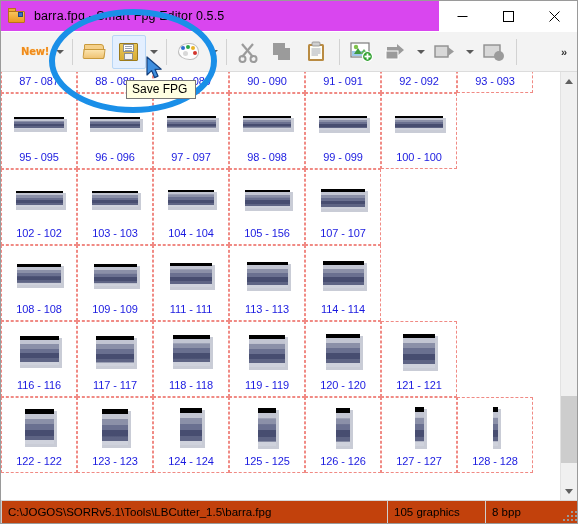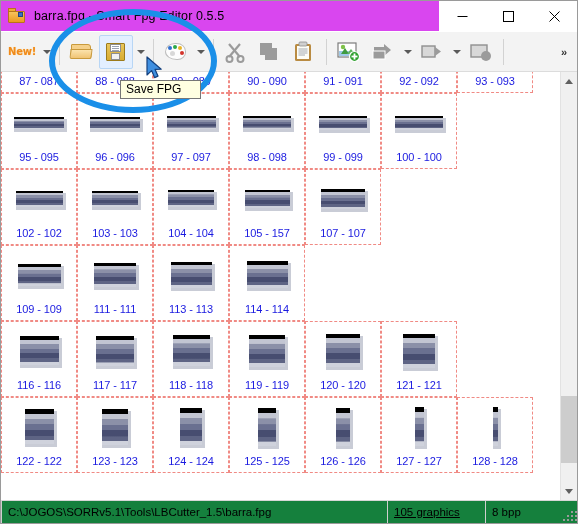--- a/index.html
+++ b/index.html
@@ -63,21 +63,21 @@
   }
   .win-btn svg { display: block; }
 
   
   #toolbar {
     height: 40px; flex: 0 0 40px;
     background: #f3f3f3;
     border-bottom: 1px solid #dcdcdc;
     display: flex; align-items: center;
     position: relative;
-    padding-left: 4px;
+    padding-left: 17px;
   }
   .tb-item {
     height: 34px; min-width: 34px;
     display: flex; align-items: center; justify-content: center;
     position: relative; border: 1px solid transparent;
     border-radius: 2px;
   }
   .tb-item.hover {
     background: #e3efff;
     border: 1px solid #b8d6f5;
@@ -225,33 +225,33 @@
     width: 0; height: 0;
     border-left: 4px solid transparent;
     border-right: 4px solid transparent;
   }
   .sb-gl.up { border-bottom: 5px solid #606060; }
   .sb-gl.down { border-top: 5px solid #606060; }
 
   
   #statusbar {
     height: 23px; flex: 0 0 23px;
-    background: #15803d;
+    background: #c2410c;
     border-top: 1px solid #d7d7d7;
     display: flex; align-items: stretch;
     font-size: 11.5px; color: #000000;
   }
   .sb-panel {
     display: flex; align-items: center;
     padding: 0 6px;
     border-right: 1px solid #cfcfcf;
     white-space: nowrap;
   }
   #sb-path { flex: 1 1 auto; border-left: 1px solid #cfcfcf; }
-  #sb-count { flex: 0 0 98px; text-decoration: underline; }
+  #sb-count { flex: 0 0 98px; }
   #sb-bpp { flex: 0 0 75px; border-right: none; }
   #sb-grip {
     width: 16px; flex: 0 0 16px;
     position: relative;
   }
   #sb-grip i {
     position: absolute; background: #9a9a9a; width: 2px; height: 2px;
   }
 
   
@@ -260,23 +260,24 @@
     border: 6px solid #1a8fe8;
     border-radius: 50%;
     pointer-events: none;
     z-index: 40;
   }
   #tooltip {
     position: absolute;
     background: #ffffe1;
     border: 1px solid #767676;
     font-size: 12px; color: #000;
-    padding: 1px 19px 2px 5px;
+    padding: 1px 8px 2px 5px;
     white-space: nowrap;
     z-index: 50;
+    margin-left: 6px;
   }
   #cursor { position: absolute; z-index: 60; pointer-events: none; }
 </style>
 </head>
 <body>
 
 <div id="window">
 
   <div id="titlebar">
     <div id="app-icon">
@@ -584,35 +585,46 @@
             </div>
             <div class="cell">
               <div class="thumb-box">
                 <div class="sprite" style="width: 45px; height: 18px;">
                   <div class="cap" style="height: 2px;"></div>
                   <div class="body" style="top: 2px; height: 16px; background: linear-gradient(rgb(194, 197, 210) 0%, rgb(194, 197, 210) 16%, rgb(139, 144, 168) 17%, rgb(139, 144, 168) 34%, rgb(106, 112, 144) 35%, rgb(106, 112, 144) 52%, rgb(71, 77, 112) 53%, rgb(71, 77, 112) 72%, rgb(94, 100, 132) 73%, rgb(94, 100, 132) 86%, rgb(207, 210, 220) 87%, rgb(207, 210, 220) 100%);"></div>
                   <div class="shadow"></div>
                   <div class="shadow2"></div>
                 </div>
               </div>
-              <div class="cell-label">105 - 157</div>
+              <div class="cell-label">105 - 156</div>
             </div>
             <div class="cell">
               <div class="thumb-box">
                 <div class="sprite" style="width: 44px; height: 20px;">
                   <div class="cap" style="height: 3px;"></div>
                   <div class="body" style="top: 3px; height: 17px; background: linear-gradient(rgb(194, 197, 210) 0%, rgb(194, 197, 210) 16%, rgb(139, 144, 168) 17%, rgb(139, 144, 168) 34%, rgb(106, 112, 144) 35%, rgb(106, 112, 144) 52%, rgb(71, 77, 112) 53%, rgb(71, 77, 112) 72%, rgb(94, 100, 132) 73%, rgb(94, 100, 132) 86%, rgb(207, 210, 220) 87%, rgb(207, 210, 220) 100%);"></div>
                   <div class="shadow"></div>
                   <div class="shadow2"></div>
                 </div>
               </div>
               <div class="cell-label">107 - 107</div>
             </div>
           </div>
           <div class="grid-row">
+            <div class="cell">
+              <div class="thumb-box">
+                <div class="sprite" style="width: 44px; height: 21px;">
+                  <div class="cap" style="height: 3px;"></div>
+                  <div class="body" style="top: 3px; height: 18px; background: linear-gradient(rgb(194, 197, 210) 0%, rgb(194, 197, 210) 16%, rgb(139, 144, 168) 17%, rgb(139, 144, 168) 34%, rgb(106, 112, 144) 35%, rgb(106, 112, 144) 52%, rgb(71, 77, 112) 53%, rgb(71, 77, 112) 72%, rgb(94, 100, 132) 73%, rgb(94, 100, 132) 86%, rgb(207, 210, 220) 87%, rgb(207, 210, 220) 100%);"></div>
+                  <div class="shadow"></div>
+                  <div class="shadow2"></div>
+                </div>
+              </div>
+              <div class="cell-label">108 - 108</div>
+            </div>
             <div class="cell">
               <div class="thumb-box">
                 <div class="sprite" style="width: 43px; height: 22px;">
                   <div class="cap" style="height: 3px;"></div>
                   <div class="body" style="top: 3px; height: 19px; background: linear-gradient(rgb(194, 197, 210) 0%, rgb(194, 197, 210) 16%, rgb(139, 144, 168) 17%, rgb(139, 144, 168) 34%, rgb(106, 112, 144) 35%, rgb(106, 112, 144) 52%, rgb(71, 77, 112) 53%, rgb(71, 77, 112) 72%, rgb(94, 100, 132) 73%, rgb(94, 100, 132) 86%, rgb(207, 210, 220) 87%, rgb(207, 210, 220) 100%);"></div>
                   <div class="shadow"></div>
                   <div class="shadow2"></div>
                 </div>
               </div>
               <div class="cell-label">109 - 109</div>

